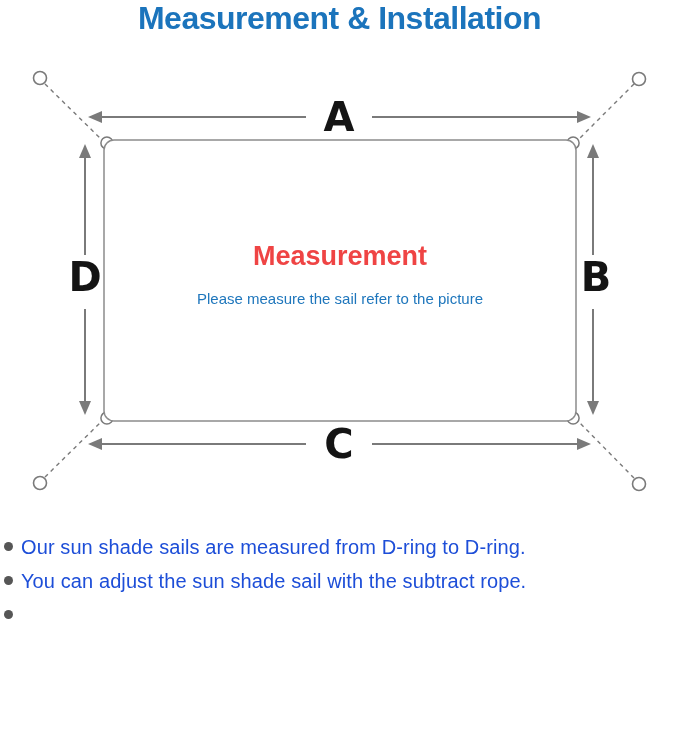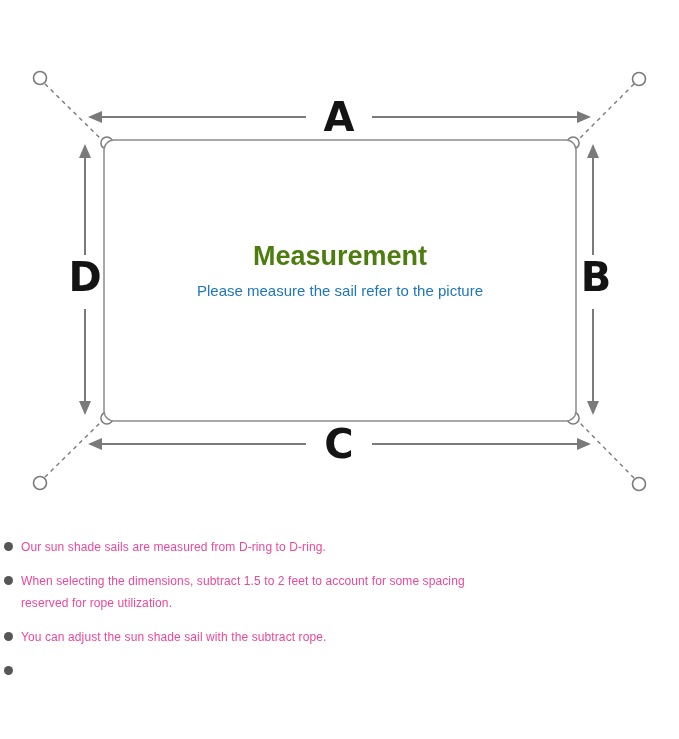--- a/index.html
+++ b/index.html
@@ -43,61 +43,62 @@
     position: absolute;
     left: 104px;
     top: 242px;
     width: 472px;
     text-align: center;
     pointer-events: none;
   }
   .center-heading {
     font-size: 27px;
     font-weight: bold;
-    color: #4d7c0f;
+    color: #ef4444;
     line-height: 28px;
   }
   .center-subheading {
-    margin-top: 12px;
+    margin-top: 20px;
     font-size: 15px;
     color: #1e76bc;
     line-height: 18px;
   }
   .notes {
     position: absolute;
     left: 4px;
     top: 536px;
     right: 6px;
   }
   .note-item {
     display: flex;
     align-items: flex-start;
     margin-bottom: 12px;
-    font-size: 12px;
+    font-size: 20px;
     line-height: 22px;
-    color: #ec4899;
+    color: #1d4ed8;
   }
   .bullet-dot {
     flex: none;
     width: 9px;
     height: 9px;
     border-radius: 50%;
     background: #565656;
     margin: 6px 8px 0 0;
   }
   .note-text {
     white-space: pre-line;
     letter-spacing: 0.1px;
   }
 </style>
 </head>
 <body>
 
 <div class="page">
 
+  <div class="page-title">Measurement &amp; Installation</div>
 
   <svg class="diagram-svg" viewBox="0 0 679 450">
 
     <g stroke="#7a7a7a" stroke-width="1.4" stroke-dasharray="4 4" fill="none">
       <line x1="45" y1="24" x2="103" y2="81"></line>
       <line x1="634" y1="24" x2="577" y2="81"></line>
       <line x1="45" y1="417" x2="103" y2="360"></line>
       <line x1="634" y1="418" x2="577" y2="360"></line>
     </g>
 
@@ -156,25 +157,20 @@
     <div class="center-subheading">Please measure the sail refer to the picture</div>
   </div>
 
   <div class="notes">
     <div class="note-item">
       <span class="bullet-dot"></span>
       <span class="note-text">Our sun shade sails are measured from D-ring to D-ring.</span>
     </div>
     <div class="note-item">
       <span class="bullet-dot"></span>
-      <span class="note-text">When selecting the dimensions, subtract 1.5 to 2 feet to account for some spacing
-reserved for rope utilization.</span>
-    </div>
-    <div class="note-item">
-      <span class="bullet-dot"></span>
       <span class="note-text">You can adjust the sun shade sail with the subtract rope.</span>
     </div>
     <div class="note-item">
       <span class="bullet-dot"></span>
     </div>
   </div>
 
 </div>
 
 </body></html>

